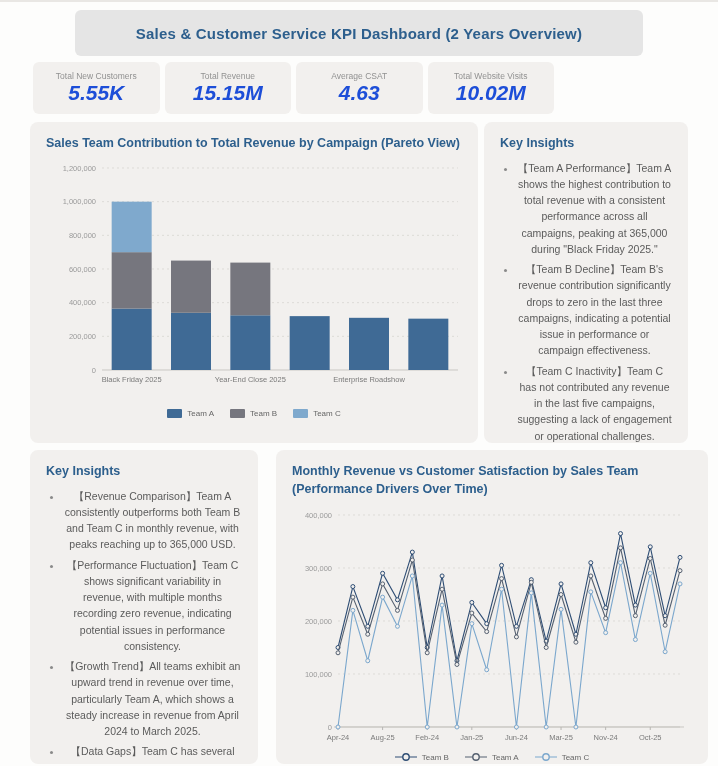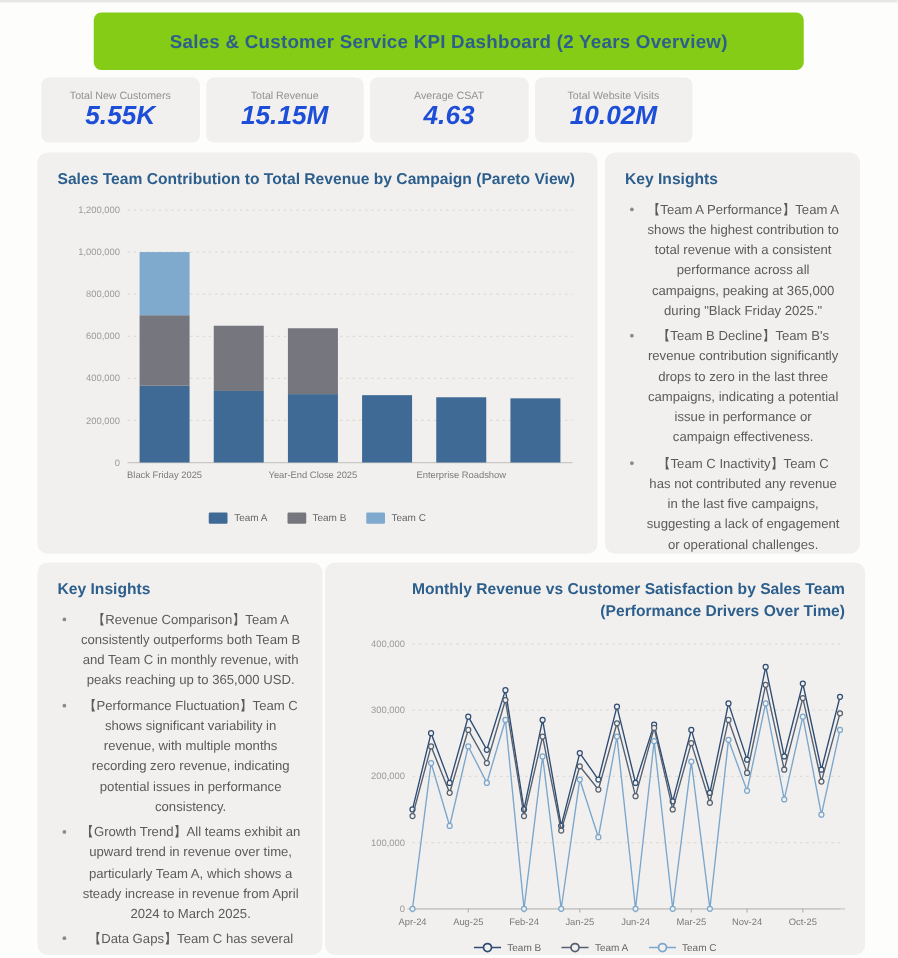--- a/index.html
+++ b/index.html
@@ -1,39 +1,39 @@
 <!DOCTYPE html>
 <html><head>
 <meta charset="utf-8">
 <style>
   html,body{margin:0;padding:0;}
   body{
     width:718px;height:766px;position:relative;overflow:hidden;
     background:#fdfdfc;border-top:2px solid #e9e7e4;box-sizing:border-box;
     font-family:"Liberation Sans", sans-serif;
   }
-  .card{background:#84cc16;border-radius:6px;}
+  .card{background:#e5e5e5;border-radius:6px;}
   
   .header-card{position:absolute;left:75px;top:8px;width:568px;height:46px;
     display:flex;align-items:center;justify-content:center;}
   .header-card h1{margin:0;font-size:15px;font-weight:bold;color:#2d5f8d;letter-spacing:.2px;}
   
   .kpi-row{position:absolute;left:33px;top:60px;width:521px;height:52px;display:flex;gap:5px;}
   .kpi-card{flex:1;background:#f2f0ee;border-radius:6px;display:flex;flex-direction:column;
     align-items:center;justify-content:center;padding:3px 4px;box-sizing:border-box;}
   .kpi-label{font-size:8.5px;color:#919191;text-align:center;line-height:1.25;}
   .kpi-value{font-size:21px;font-weight:bold;color:#1d4ed8;line-height:1.15;font-style:italic;}
   
   .panel{position:absolute;background:#f2f0ee;border-radius:8px;padding:13px 16px;
     box-sizing:border-box;overflow:hidden;}
   .panel-title{margin:0 0 7px 0;font-size:12.5px;font-weight:bold;color:#2d5f8d;line-height:1.4;}
   #pareto-panel{left:30px;top:120px;width:448px;height:321px;}
   #right-insights-panel{left:484px;top:120px;width:204px;height:321px;}
   #left-insights-panel{left:30px;top:448px;width:228px;height:314px;}
-  #line-panel{left:260px;top:448px;width:432px;height:314px;text-align:right;}
+  #line-panel{left:276px;top:448px;width:432px;height:314px;}
   
   .insights ul{margin:4px 0 0 0;padding-left:17px;text-align:center;}
   .insights li{font-size:10.5px;color:#5b5b5b;line-height:1.55;margin-bottom:4px;}
   .insights li::marker{color:#8a8a8a;}
   
   .legend-row{display:flex;justify-content:center;align-items:center;gap:16px;margin-top:3px;}
   .legend-item{display:flex;align-items:center;gap:5px;font-size:8px;color:#666;}
   .legend-item .swatch{display:inline-block;width:15px;height:9px;border-radius:1px;}
   svg text{font-family:"Liberation Sans", sans-serif;}
 </style>

